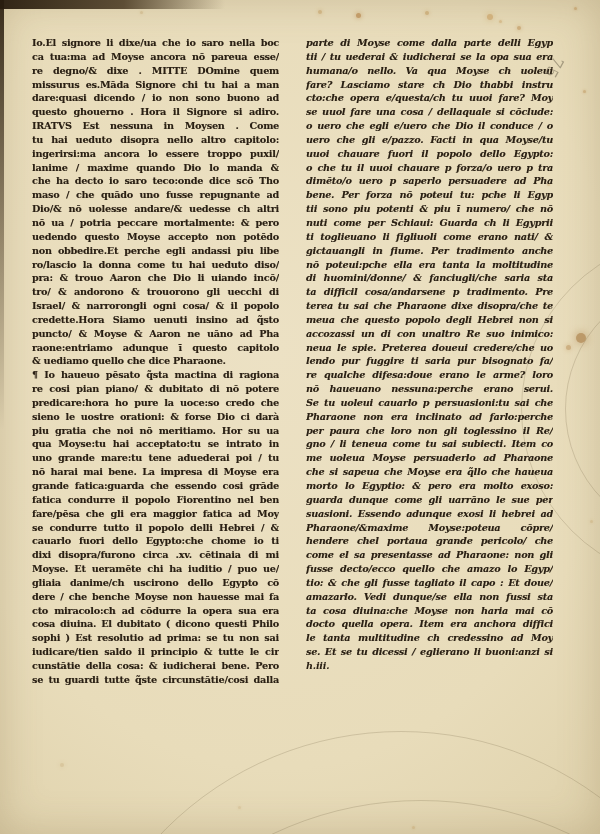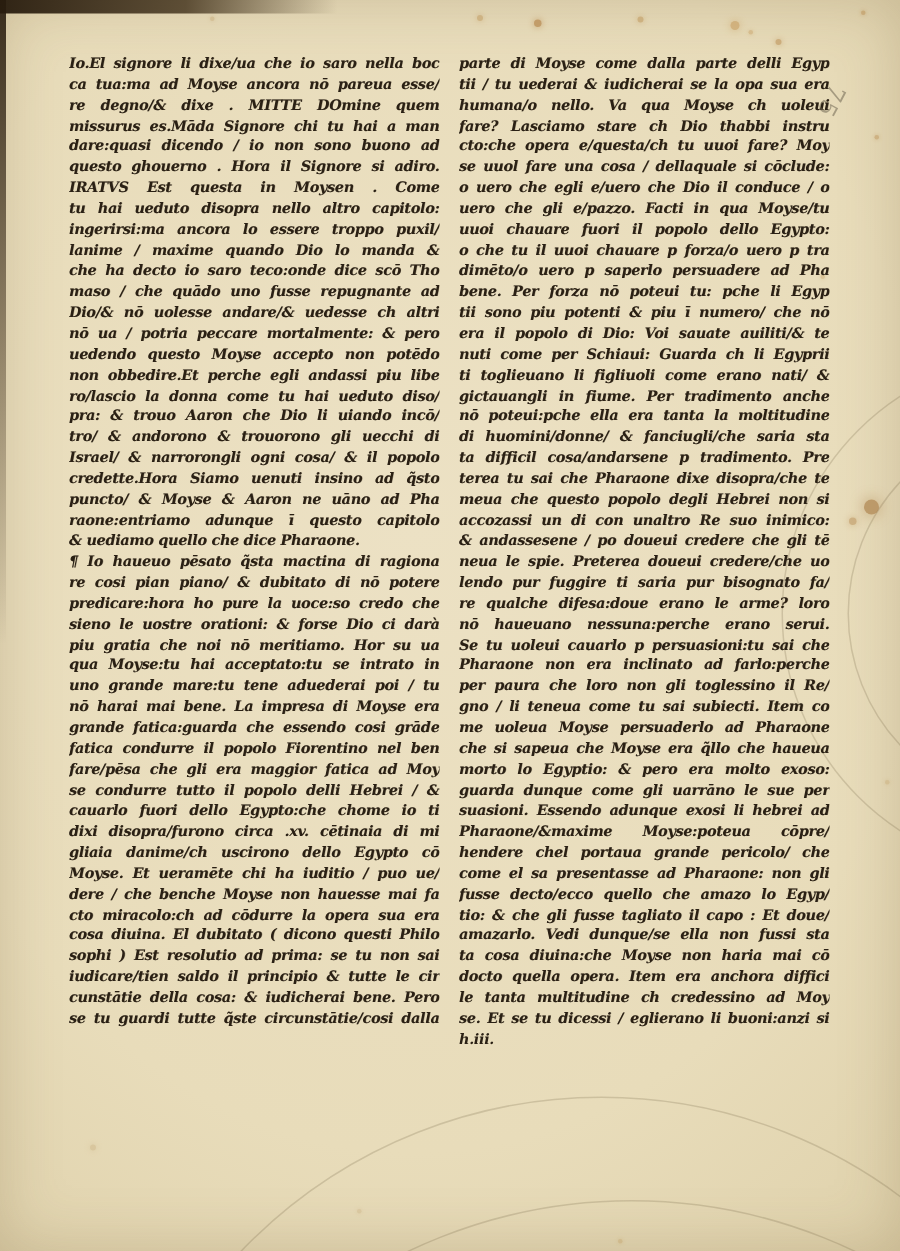--- a/index.html
+++ b/index.html
@@ -23,21 +23,21 @@
     position:absolute;left:0;top:0;width:4px;height:430px;
     background:linear-gradient(to bottom, rgba(40,28,14,0.9) 0%, rgba(60,44,24,0.45) 55%, rgba(80,60,34,0) 100%);
   }
   .column{
     position:absolute;top:36px;width:247px;
     color:#2a2014;
     font-size:9.6px;font-weight:bold;
     letter-spacing:-0.2px;
     line-height:13.85px;
   }
-  .col-left{left:46px;font-style:italic;}
+  .col-left{left:32px;}
   .col-right{left:306px;font-style:italic;}
   .tline{
     height:13.85px;white-space:nowrap;overflow:hidden;
     text-align:justify;text-align-last:justify;
     text-shadow:0.3px 0.3px 0 rgba(42,32,20,0.35);
   }
   .tline.short{text-align-last:left;}
   .sig-line{
     height:13.85px;text-align:left;padding-right:22px;
     font-weight:bold;
@@ -89,21 +89,21 @@
       <div class="foxing" style="left: 590px; top: 520px; height: 3px; width: 3px; background: rgb(194, 160, 102); opacity: 0.35; box-shadow: rgb(194, 160, 102) 0px 0px 3px;"></div>
     </div>
 
   <div class="column col-left" id="col-left">
       <div class="tline">Io.El signore li dixe/ua che io saro nella boc</div>
       <div class="tline">ca tua:ma ad Moyse ancora nō pareua esse/</div>
       <div class="tline">re degno/&amp; dixe . MITTE DOmine quem</div>
       <div class="tline">missurus es.Māda Signore chi tu hai a man</div>
       <div class="tline">dare:quasi dicendo / io non sono buono ad</div>
       <div class="tline">questo ghouerno . Hora il Signore si adiro.</div>
-      <div class="tline">IRATVS Est questa in Moysen . Come</div>
+      <div class="tline">IRATVS Est nessuna in Moysen . Come</div>
       <div class="tline">tu hai ueduto disopra nello altro capitolo:</div>
       <div class="tline">ingerirsi:ma ancora lo essere troppo puxil/</div>
       <div class="tline">lanime / maxime quando Dio lo manda &amp;</div>
       <div class="tline">che ha decto io saro teco:onde dice scō Tho</div>
       <div class="tline">maso / che quādo uno fusse repugnante ad</div>
       <div class="tline">Dio/&amp; nō uolesse andare/&amp; uedesse ch altri</div>
       <div class="tline">nō ua / potria peccare mortalmente: &amp; pero</div>
       <div class="tline">uedendo questo Moyse accepto non potēdo</div>
       <div class="tline">non obbedire.Et perche egli andassi piu libe</div>
       <div class="tline">ro/lascio la donna come tu hai ueduto diso/</div>
@@ -121,22 +121,22 @@
       <div class="tline">piu gratia che noi nō meritiamo. Hor su ua</div>
       <div class="tline">qua Moyse:tu hai acceptato:tu se intrato in</div>
       <div class="tline">uno grande mare:tu tene aduederai poi / tu</div>
       <div class="tline">nō harai mai bene. La impresa di Moyse era</div>
       <div class="tline">grande fatica:guarda che essendo cosi grāde</div>
       <div class="tline">fatica condurre il popolo Fiorentino nel ben</div>
       <div class="tline">fare/pēsa che gli era maggior fatica ad Moy</div>
       <div class="tline">se condurre tutto il popolo delli Hebrei / &amp;</div>
       <div class="tline">cauarlo fuori dello Egypto:che chome io ti</div>
       <div class="tline">dixi disopra/furono circa .xv. cētinaia di mi</div>
+      <div class="tline">Moyse. Et ueramēte chi ha iuditio / puo ue/</div>
       <div class="tline">gliaia danime/ch uscirono dello Egypto cō</div>
-      <div class="tline">Moyse. Et ueramēte chi ha iuditio / puo ue/</div>
       <div class="tline">dere / che benche Moyse non hauesse mai fa</div>
       <div class="tline">cto miracolo:ch ad cōdurre la opera sua era</div>
       <div class="tline">cosa diuina. El dubitato ( dicono questi Philo</div>
       <div class="tline">sophi ) Est resolutio ad prima: se tu non sai</div>
       <div class="tline">iudicare/tien saldo il principio &amp; tutte le cir</div>
       <div class="tline">cunstātie della cosa: &amp; iudicherai bene. Pero</div>
       <div class="tline">se tu guardi tutte q̃ste circunstātie/cosi dalla</div>
     </div>
   <div class="column col-right" id="col-right">
       <div class="tline">parte di Moyse come dalla parte delli Egyp</div>
@@ -145,31 +145,29 @@
       <div class="tline">fare? Lasciamo stare ch Dio thabbi instru</div>
       <div class="tline">cto:che opera e/questa/ch tu uuoi fare? Moy</div>
       <div class="tline">se uuol fare una cosa / dellaquale si cōclude:</div>
       <div class="tline">o uero che egli e/uero che Dio il conduce / o</div>
       <div class="tline">uero che gli e/pazzo. Facti in qua Moyse/tu</div>
       <div class="tline">uuoi chauare fuori il popolo dello Egypto:</div>
       <div class="tline">o che tu il uuoi chauare p forza/o uero p tra</div>
       <div class="tline">dimēto/o uero p saperlo persuadere ad Pha</div>
       <div class="tline">bene. Per forza nō poteui tu: pche li Egyp</div>
       <div class="tline">tii sono piu potenti &amp; piu ī numero/ che nō</div>
-      <div class="tline">era il popolo di Dio: Voi sauate auiliti/&amp; te</div>
       <div class="tline">nuti come per Schiaui: Guarda ch li Egyprii</div>
       <div class="tline">ti toglieuano li figliuoli come erano nati/ &amp;</div>
       <div class="tline">gictauangli in fiume. Per tradimento anche</div>
       <div class="tline">nō poteui:pche ella era tanta la moltitudine</div>
       <div class="tline">di huomini/donne/ &amp; fanciugli/che saria sta</div>
       <div class="tline">ta difficil cosa/andarsene p tradimento. Pre</div>
       <div class="tline">terea tu sai che Pharaone dixe disopra/che te</div>
       <div class="tline">meua che questo popolo degli Hebrei non si</div>
       <div class="tline">accozassi un di con unaltro Re suo inimico:</div>
-      <div class="tline">&amp; andassesene / po doueui credere che gli tē</div>
       <div class="tline">neua le spie. Preterea doueui credere/che uo</div>
       <div class="tline">lendo pur fuggire ti saria pur bisognato fa/</div>
       <div class="tline">re qualche difesa:doue erano le arme? loro</div>
       <div class="tline">nō haueuano nessuna:perche erano serui.</div>
       <div class="tline">Se tu uoleui cauarlo p persuasioni:tu sai che</div>
       <div class="tline">Pharaone non era inclinato ad farlo:perche</div>
       <div class="tline">per paura che loro non gli toglessino il Re/</div>
       <div class="tline">gno / li teneua come tu sai subiecti. Item co</div>
       <div class="tline">me uoleua Moyse persuaderlo ad Pharaone</div>
       <div class="tline">che si sapeua che Moyse era q̃llo che haueua</div>

